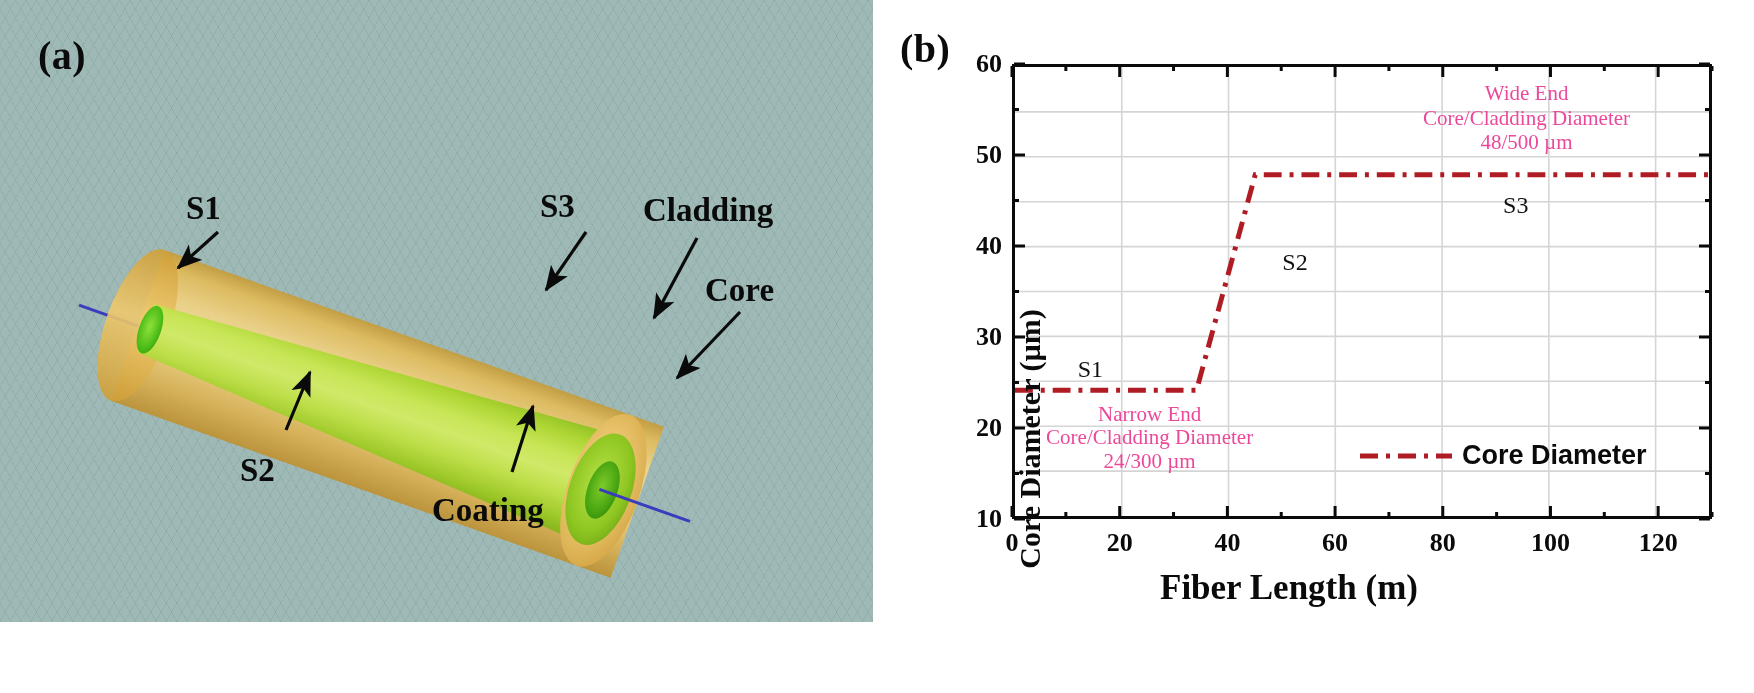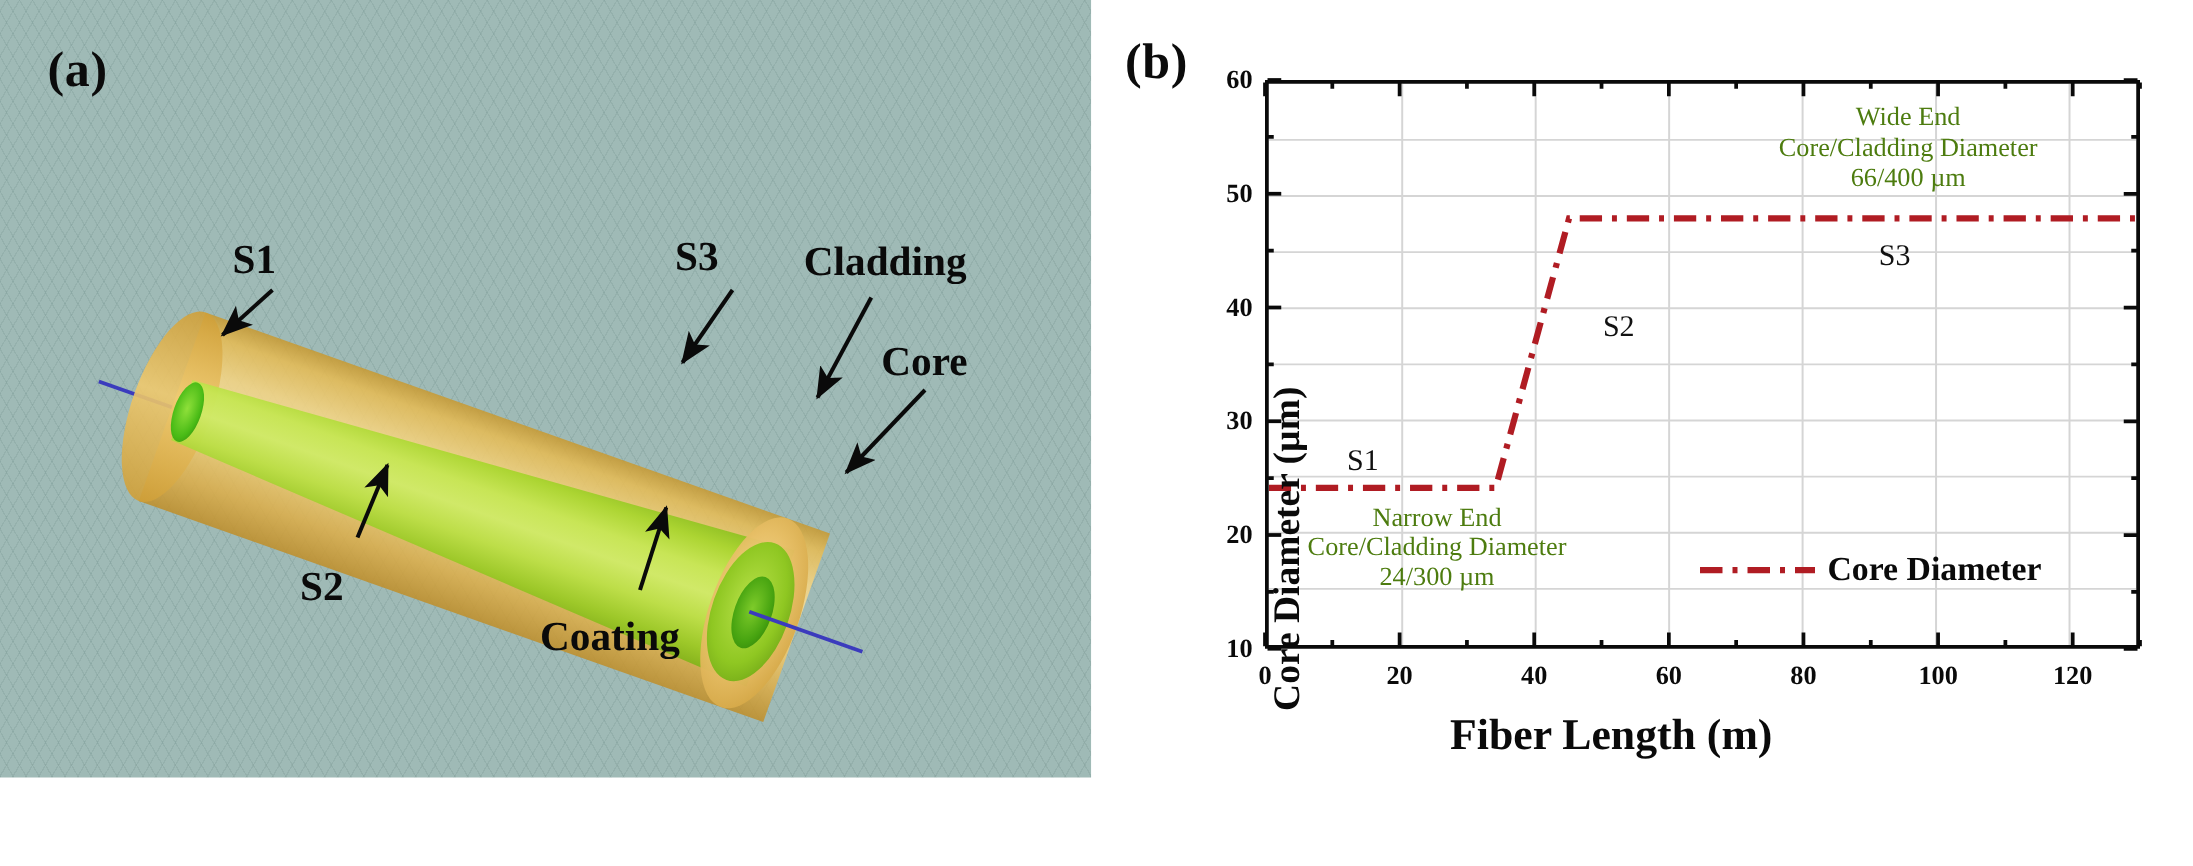--- a/index.html
+++ b/index.html
@@ -136,51 +136,51 @@
     width: 320px; text-align: center;
   }
   #y-axis-title-wrap {
     position: absolute; left: 930px; top: 132px; width: 40px; height: 320px;
   }
 
   .tick-label {
     position: absolute;
     font-family: "Liberation Serif", serif;
     font-weight: bold;
-    font-size: 21px;
+    font-size: 26px;
     color: #0a0a0a;
   }
   .y-tick-label { right: 0; transform: translateY(-50%); }
   #y-ticks { position: absolute; left: 950px; top: 64px; width: 52px; height: 455px; }
   .x-tick-label { transform: translateX(-50%); top: 6px; }
   #x-ticks { position: absolute; left: 1012px; top: 522px; width: 700px; height: 46px; }
 
   .plot-annotation {
     position: absolute;
     font-family: "Liberation Serif", serif;
     font-size: 21px;
-    color: #4d7c0f;
+    color: #ec4899;
     white-space: nowrap;
     transform: translateX(-50%);
     text-align: center;
   }
   .seg-label {
     position: absolute;
     font-family: "Liberation Serif", serif;
     font-size: 24px;
     color: #111;
     transform: translateX(-50%);
   }
   #legend {
     position: absolute;
     display: flex; align-items: center; gap: 10px;
     left: 1360px; top: 440px;
   }
   #legend-label {
-    font-family: Liberation Serif, serif;
+    font-family: Liberation Sans, sans-serif;
     font-weight: bold; font-size: 27px; color: #0a0a0a; white-space: nowrap;
   }
 </style>
 </head>
 <body>
 
 <div id="figure">
 
   <div id="panel-a">
     <div id="panel-a-texture"></div>
@@ -249,21 +249,21 @@
         </svg>
       <div id="plot-overlay">
           <div class="seg-label" style="left: 75.3846px; top: 288.94px;">S1</div>
           <div class="seg-label" style="left: 280px; top: 181.56px;">S2</div>
           <div class="seg-label" style="left: 500.769px; top: 125.14px;">S3</div>
           <div class="plot-annotation" style="left: 134.615px; top: 334.62px;">Narrow End</div>
           <div class="plot-annotation" style="left: 134.615px; top: 358.28px;">Core/Cladding Diameter</div>
           <div class="plot-annotation" style="left: 134.615px; top: 381.94px;">24/300 µm</div>
           <div class="plot-annotation" style="left: 511.538px; top: 14.3px;">Wide End</div>
           <div class="plot-annotation" style="left: 511.538px; top: 38.87px;">Core/Cladding Diameter</div>
-          <div class="plot-annotation" style="left: 511.538px; top: 63.44px;">66/400 µm</div>
+          <div class="plot-annotation" style="left: 511.538px; top: 63.44px;">48/500 µm</div>
         </div>
     </div>
   </div>
 
   <svg id="tick-marks" viewBox="0 0 1754 693" style="position:absolute;left:0;top:0;width:1754px;height:693px;pointer-events:none">
       <line x1="1012" y1="517" x2="1012" y2="506" stroke="#0a0a0a" stroke-width="3"></line>
       <line x1="1012" y1="66" x2="1012" y2="77" stroke="#0a0a0a" stroke-width="3"></line>
       <line x1="1119.6923076923076" y1="517" x2="1119.6923076923076" y2="506" stroke="#0a0a0a" stroke-width="3"></line>
       <line x1="1119.6923076923076" y1="66" x2="1119.6923076923076" y2="77" stroke="#0a0a0a" stroke-width="3"></line>
       <line x1="1227.3846153846155" y1="517" x2="1227.3846153846155" y2="506" stroke="#0a0a0a" stroke-width="3"></line>

